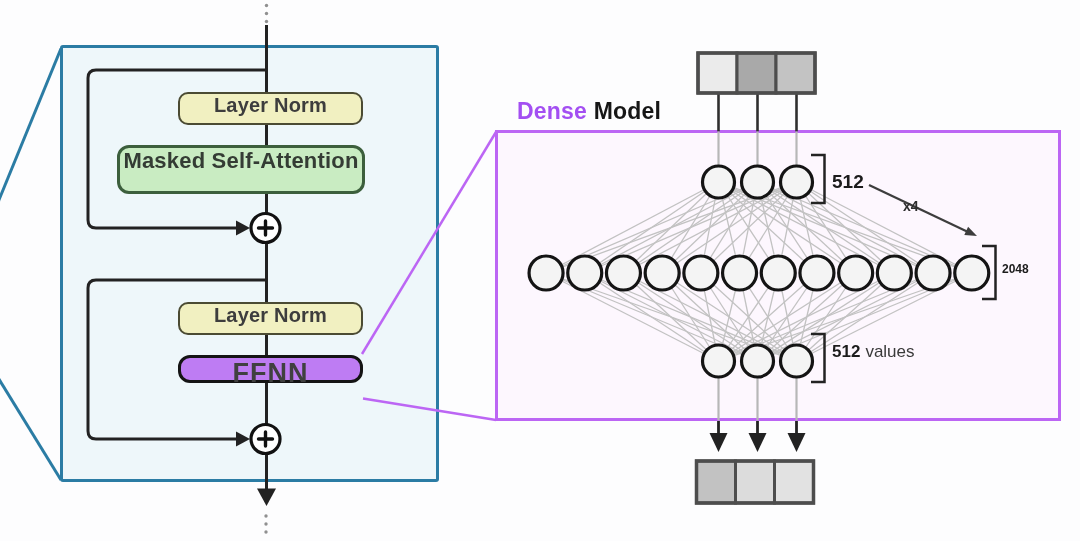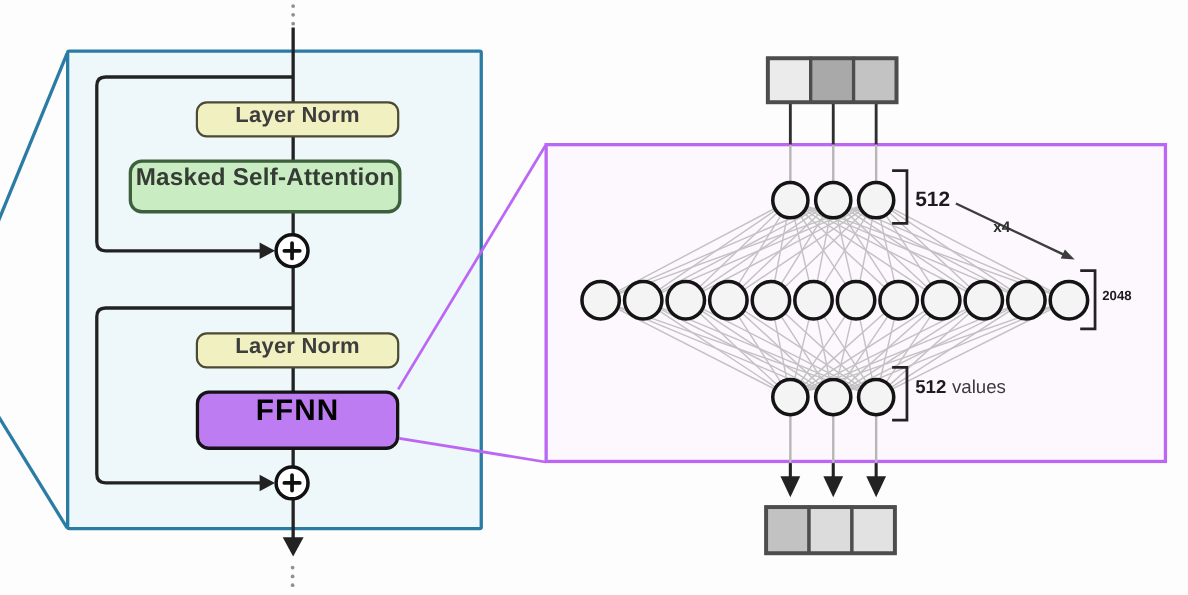--- a/index.html
+++ b/index.html
@@ -32,23 +32,23 @@
     background:var(--ln-fill);border:2.5px solid var(--ln-border);
     border-radius:10px;font-size:20px;
   }
   .ln1{top:92px;}  .ln2{top:302px;}
   .attention{
     left:117px;top:145px;width:248px;height:49px;
     background:var(--att-fill);border:3px solid var(--att-border);
     border-radius:12px;font-size:22px;color:#343c34;
   }
   .ffnn{
-    left:178px;top:355px;width:185px;height:54px;
+    left:178px;top:355px;width:185px;height:28px;
     background:var(--ffnn-fill);border:3px solid #141414;
-    border-radius:12px;font-size:27px;color:#000000;letter-spacing:1px;
+    border-radius:12px;font-size:27px;color:#404040;letter-spacing:1px;
   }
   .dense-title{
     position:absolute;left:517px;top:98px;z-index:3;
     font-size:23px;font-weight:bold;color:#161616;letter-spacing:.2px;
   }
   .dense-title .hl{color:var(--title-purple);}
   .sizelabel{position:absolute;z-index:3;color:#1c1c1c;font-weight:bold;white-space:nowrap;}
   .lbl-512-top{left:832px;top:171px;font-size:19px;}
   .lbl-x4{left:903px;top:198px;font-size:14px;color:#2d2d2d;}
   .lbl-2048{left:1002px;top:262px;font-size:12px;}
@@ -253,19 +253,23 @@
   <div class="node-box attention">
     <span>Masked Self-Attention</span>
   </div>
   <div class="node-box layer-norm ln2">
     <span>Layer Norm</span>
   </div>
   <div class="node-box ffnn">
     <span>FFNN</span>
   </div>
 
+  <div class="dense-title">
+    <span class="hl">Dense</span>
+    <span>Model</span>
+  </div>
   <div class="sizelabel lbl-512-top">512</div>
   <div class="sizelabel lbl-x4">x4</div>
   <div class="sizelabel lbl-2048">2048</div>
   <div class="sizelabel lbl-512-bot">
     <span>512</span><span class="suffix">values</span>
   </div>
 </div>
 
 </body></html>

